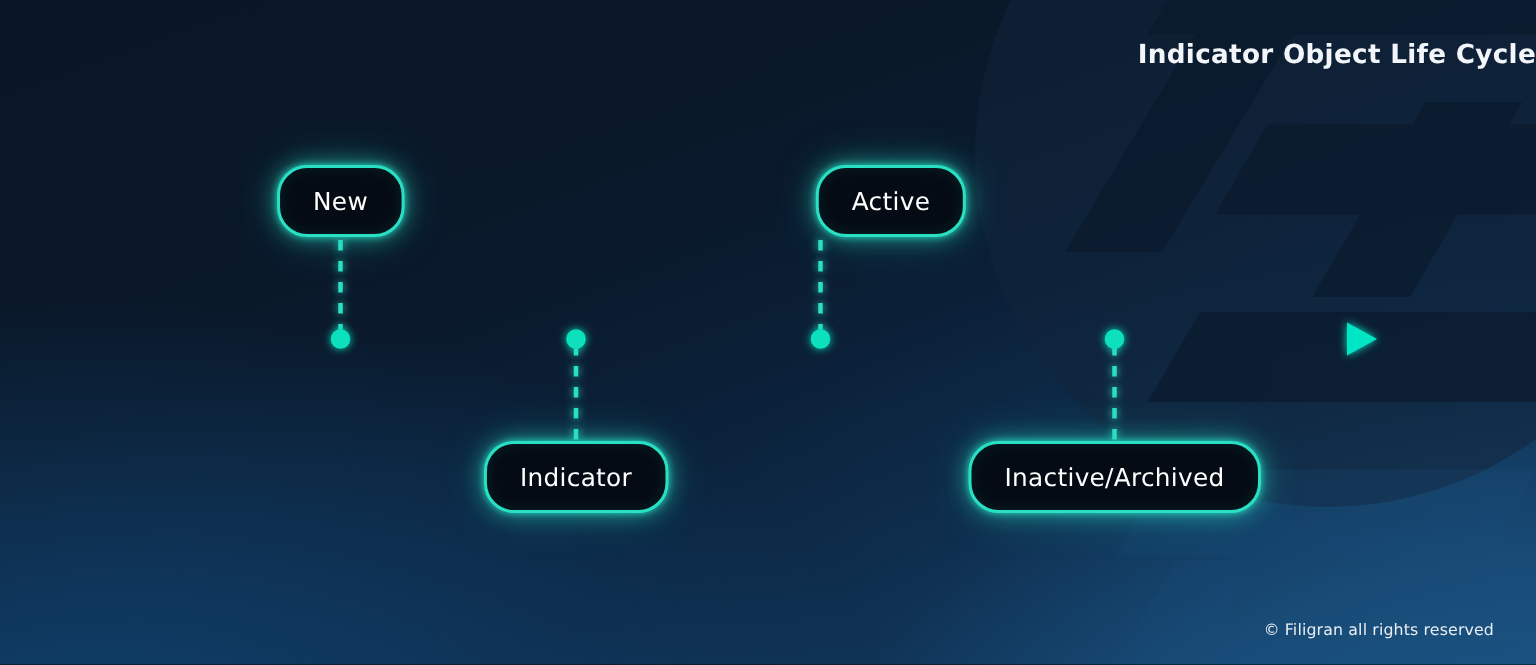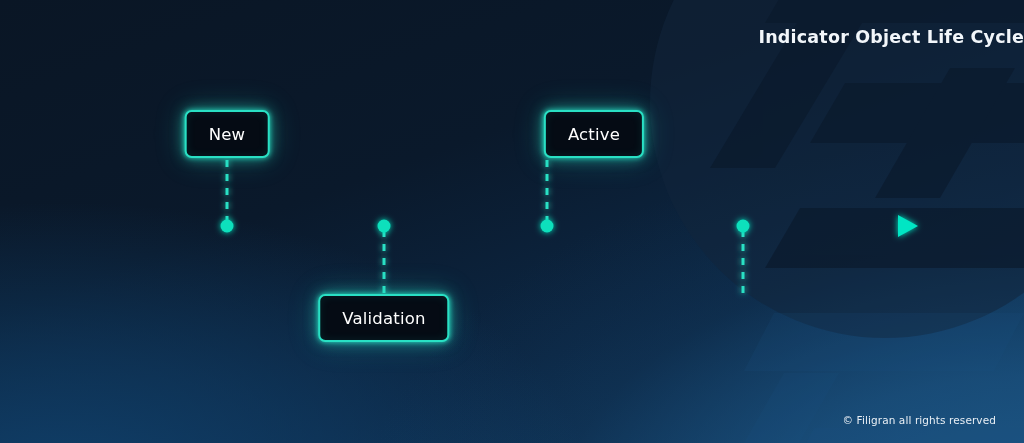--- a/index.html
+++ b/index.html
@@ -66,21 +66,21 @@
   
   .node {
     position: absolute;
     display: flex;
     align-items: center;
     justify-content: center;
     box-sizing: border-box;
     height: 48px;
     padding: 0 22px;
     border: 2px solid #29e0c4;
-    border-radius: 7px;
+    border-radius: 20px;
     background: #050b14;
     color: #ffffff;
     font-size: 16.5px;
     font-weight: 500;
     letter-spacing: 0.2px;
     white-space: nowrap;
     box-shadow:
       0 0 5px rgba(41,224,196,0.85),
       0 0 14px rgba(41,224,196,0.55),
       0 0 30px rgba(41,224,196,0.28),
@@ -168,23 +168,26 @@
       <circle cx="547" cy="226" r="6.5"></circle>
       <circle cx="743" cy="226" r="6.5"></circle>
     </g>
   </svg>
 
   <div class="node" style="left:227px; top:110px;">
     <span class="node-label">New</span>
   </div>
 
   <div class="node" style="left:384px; top:294px;">
-    <span class="node-label">Validation</span>
+    <span class="node-label">Indicator</span>
   </div>
 
   <div class="node" style="left:547px; top:110px;margin-left:47px;">
     <span class="node-label">Active</span>
   </div>
 
+  <div class="node" style="left:743px; top:294px;">
+    <span class="node-label">Inactive/Archived</span>
+  </div>
 
   <div class="footer">© Filigran all rights reserved</div>
 
 </div>
 
 </body></html>

